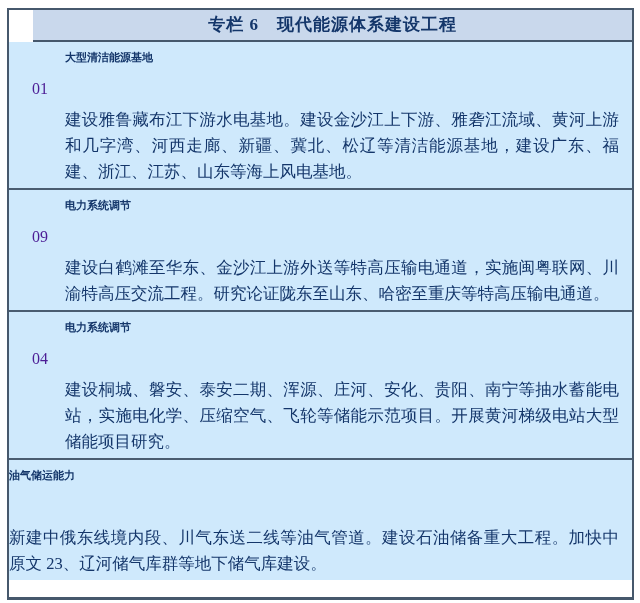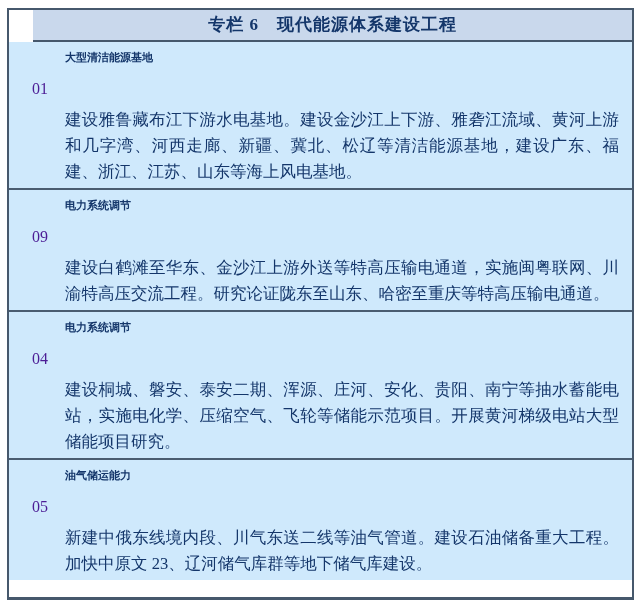--- a/index.html
+++ b/index.html
@@ -95,21 +95,20 @@
 
     <div class="section">
       <div class="num">04</div>
       <div class="content">
         <div class="sec-title">电力系统调节</div>
         <div class="sec-body">建设桐城、磐安、泰安二期、浑源、庄河、安化、贵阳、南宁等抽水蓄能电站，实施电化学、压缩空气、飞轮等储能示范项目。开展黄河梯级电站大型储能项目研究。</div>
       </div>
     </div>
 
     <div class="section">
-      <div class="num">05</div>
       <div class="content">
         <div class="sec-title">油气储运能力</div>
         <div class="sec-body">新建中俄东线境内段、川气东送二线等油气管道。建设石油储备重大工程。加快中原文 23、辽河储气库群等地下储气库建设。</div>
       </div>
     </div>
 
   </div>
 </div>
 
 </body></html>

